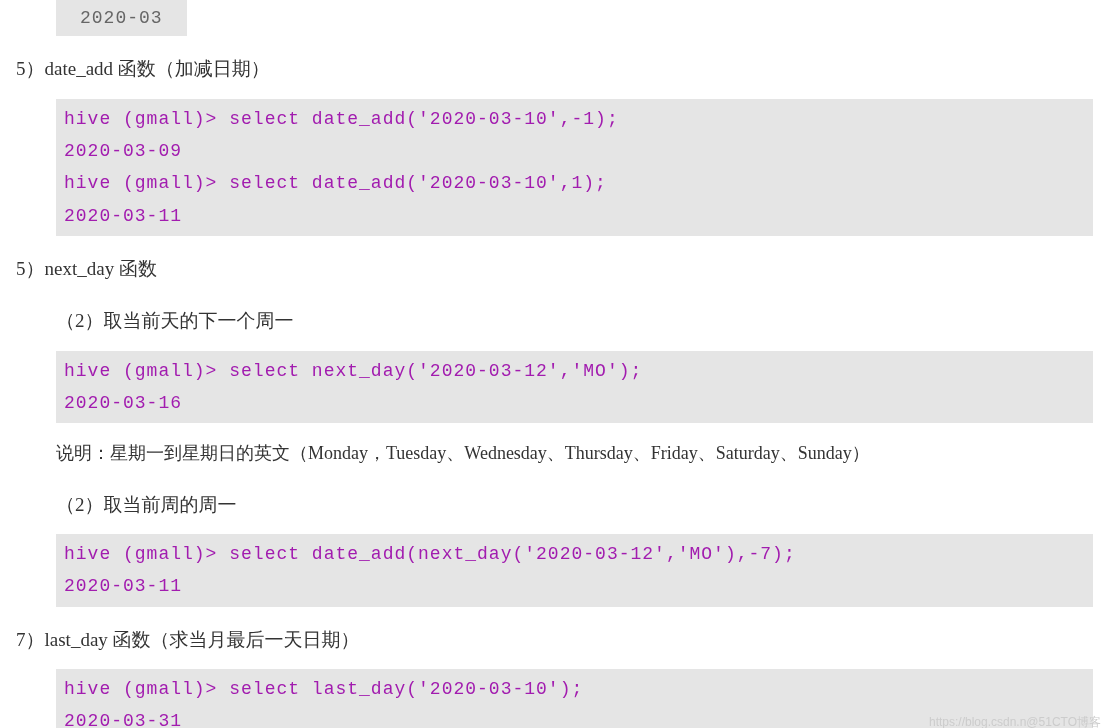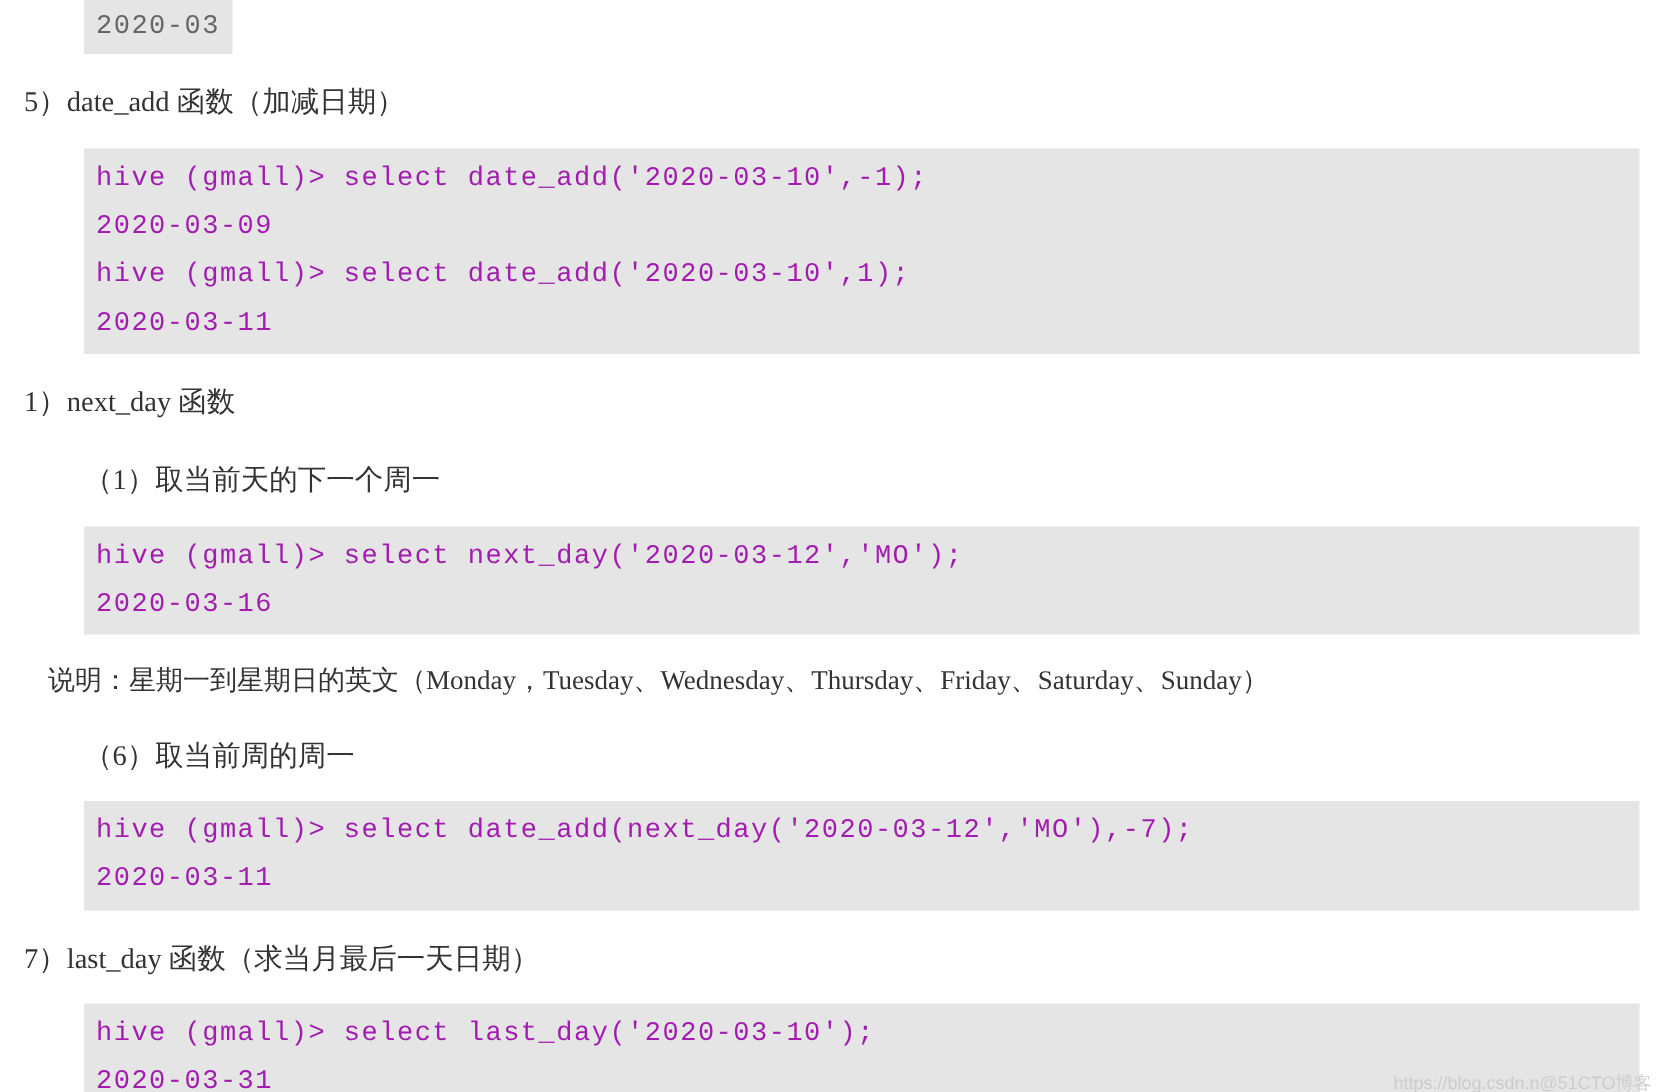--- a/index.html
+++ b/index.html
@@ -24,21 +24,21 @@
       margin-left: 56px;
       margin-right: 18px;
       color: #a21caf;
       letter-spacing: 1px;
       white-space: pre-wrap;
     }
     .code-block-small {
       background: #e5e5e5;
       font-family: "Courier New", Consolas, monospace;
       font-size: 18px;
-      padding: 2px 8px;
+      padding: 2px 24px;
       margin-left: 56px;
       display: inline-block;
       color: #666;
       letter-spacing: 1px;
     }
     .section-title {
       font-family: "SimSun", "宋体", "Times New Roman", serif;
       font-size: 19px;
       margin-top: 16px;
       margin-bottom: 12px;
@@ -51,21 +51,21 @@
       margin-top: 18px;
       margin-bottom: 12px;
       margin-left: 56px;
       color: #333;
     }
     .description {
       font-family: "SimSun", "宋体", "Times New Roman", serif;
       font-size: 18px;
       margin-top: 14px;
       margin-bottom: 14px;
-      margin-left: 32px;
+      margin-left: 56px;
       color: #333;
     }
     .watermark {
       position: absolute;
       bottom: 8px;
       right: 10px;
       font-size: 12px;
       color: #ccc;
       font-family: Arial, sans-serif;
     }
@@ -76,28 +76,28 @@
 <div>
   <div class="code-block-small">2020-03</div>
 </div>
 
 <div class="section-title">5）date_add 函数（加减日期）</div>
 <div class="code-block">hive (gmall)&gt; select date_add('2020-03-10',-1);
 2020-03-09
 hive (gmall)&gt; select date_add('2020-03-10',1);
 2020-03-11</div>
 
-<div class="section-title">1）next_day 函数</div>
+<div class="section-title">5）next_day 函数</div>
 
-<div class="sub-title">（1）取当前天的下一个周一</div>
+<div class="sub-title">（2）取当前天的下一个周一</div>
 <div class="code-block">hive (gmall)&gt; select next_day('2020-03-12','MO');
 2020-03-16</div>
 <div class="description">说明：星期一到星期日的英文（Monday，Tuesday、Wednesday、Thursday、Friday、Saturday、Sunday）</div>
 
-<div class="sub-title">（6）取当前周的周一</div>
+<div class="sub-title">（2）取当前周的周一</div>
 <div class="code-block">hive (gmall)&gt; select date_add(next_day('2020-03-12','MO'),-7);
 2020-03-11</div>
 
 <div class="section-title">7）last_day 函数（求当月最后一天日期）</div>
 <div class="code-block">hive (gmall)&gt; select last_day('2020-03-10');
 2020-03-31</div>
 
 <div class="watermark">https://blog.csdn.n@51CTO博客</div>
 
 </body></html>

